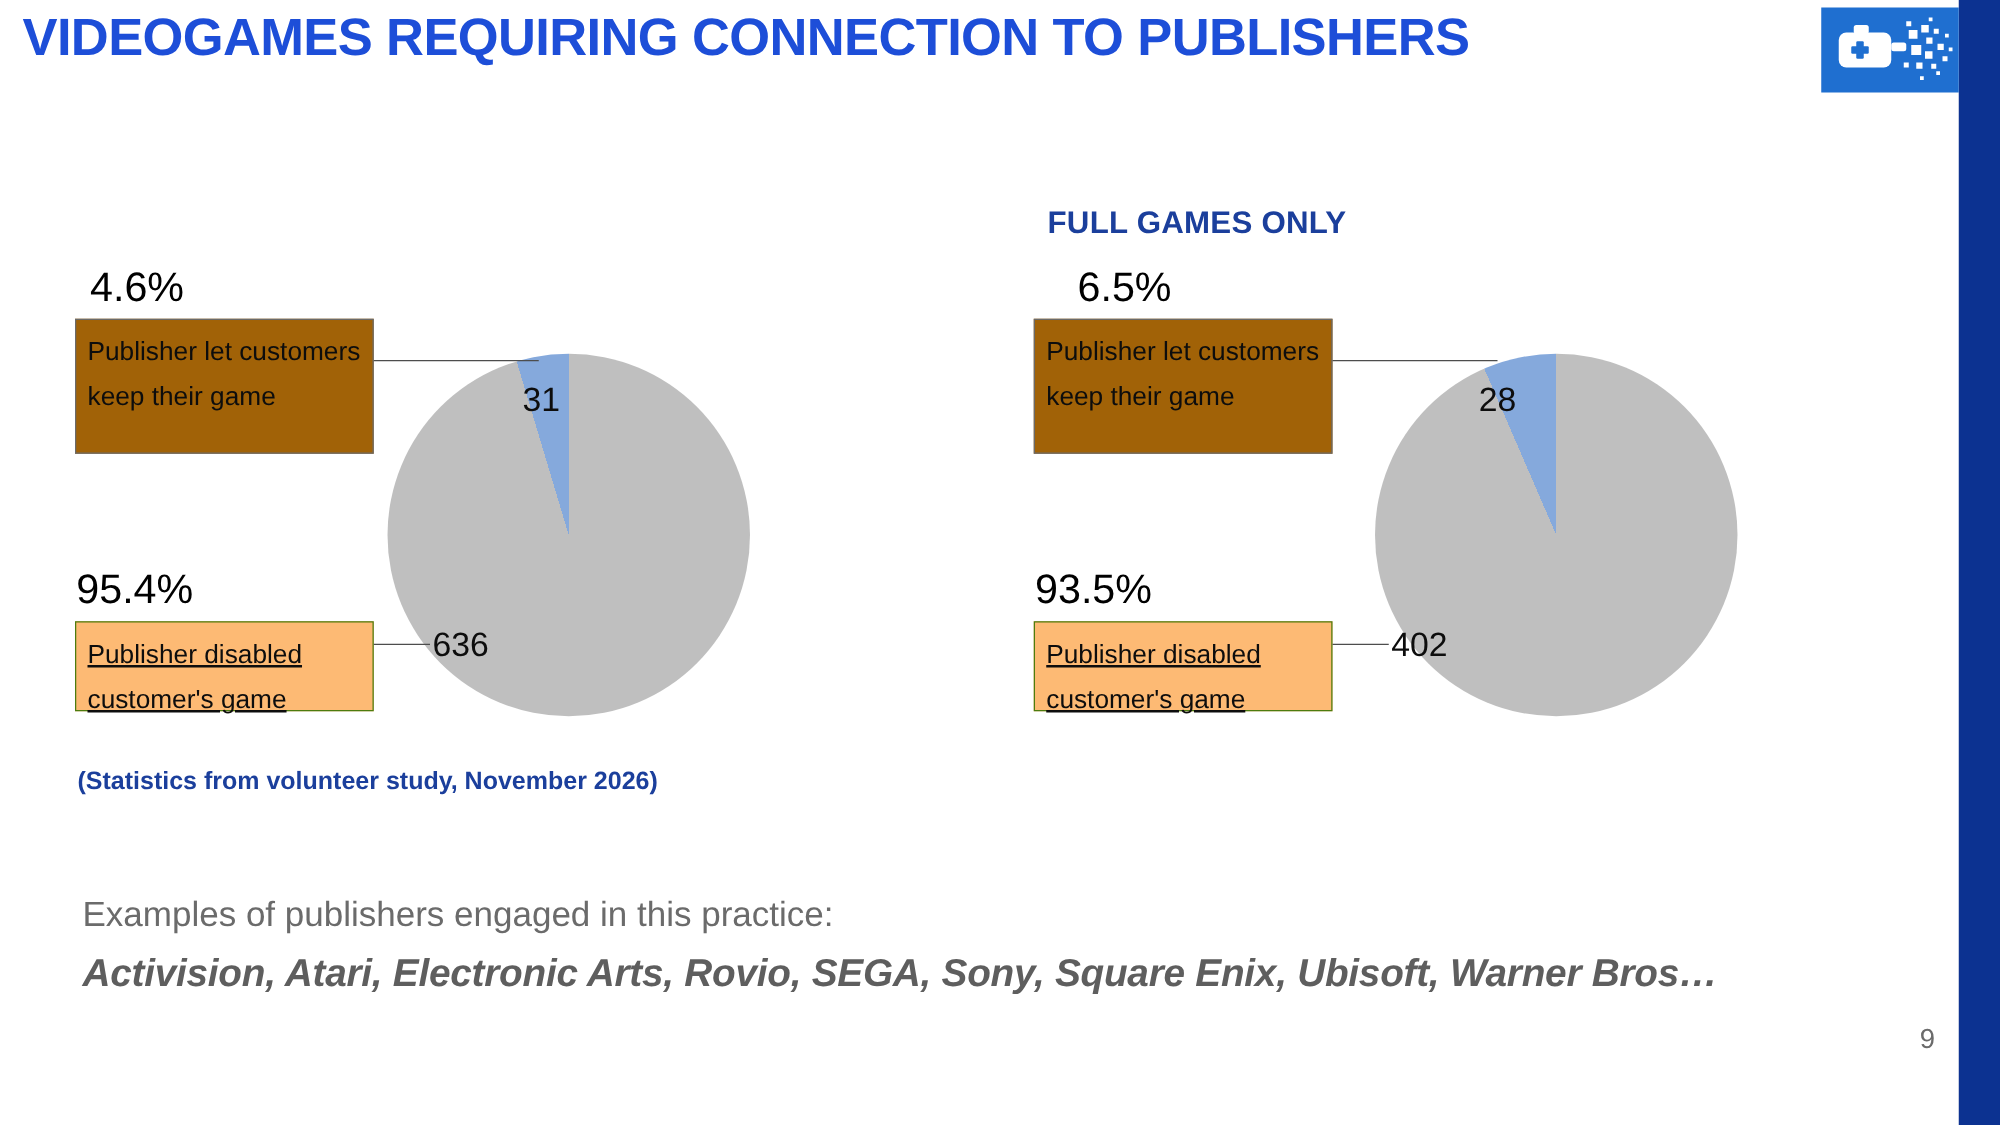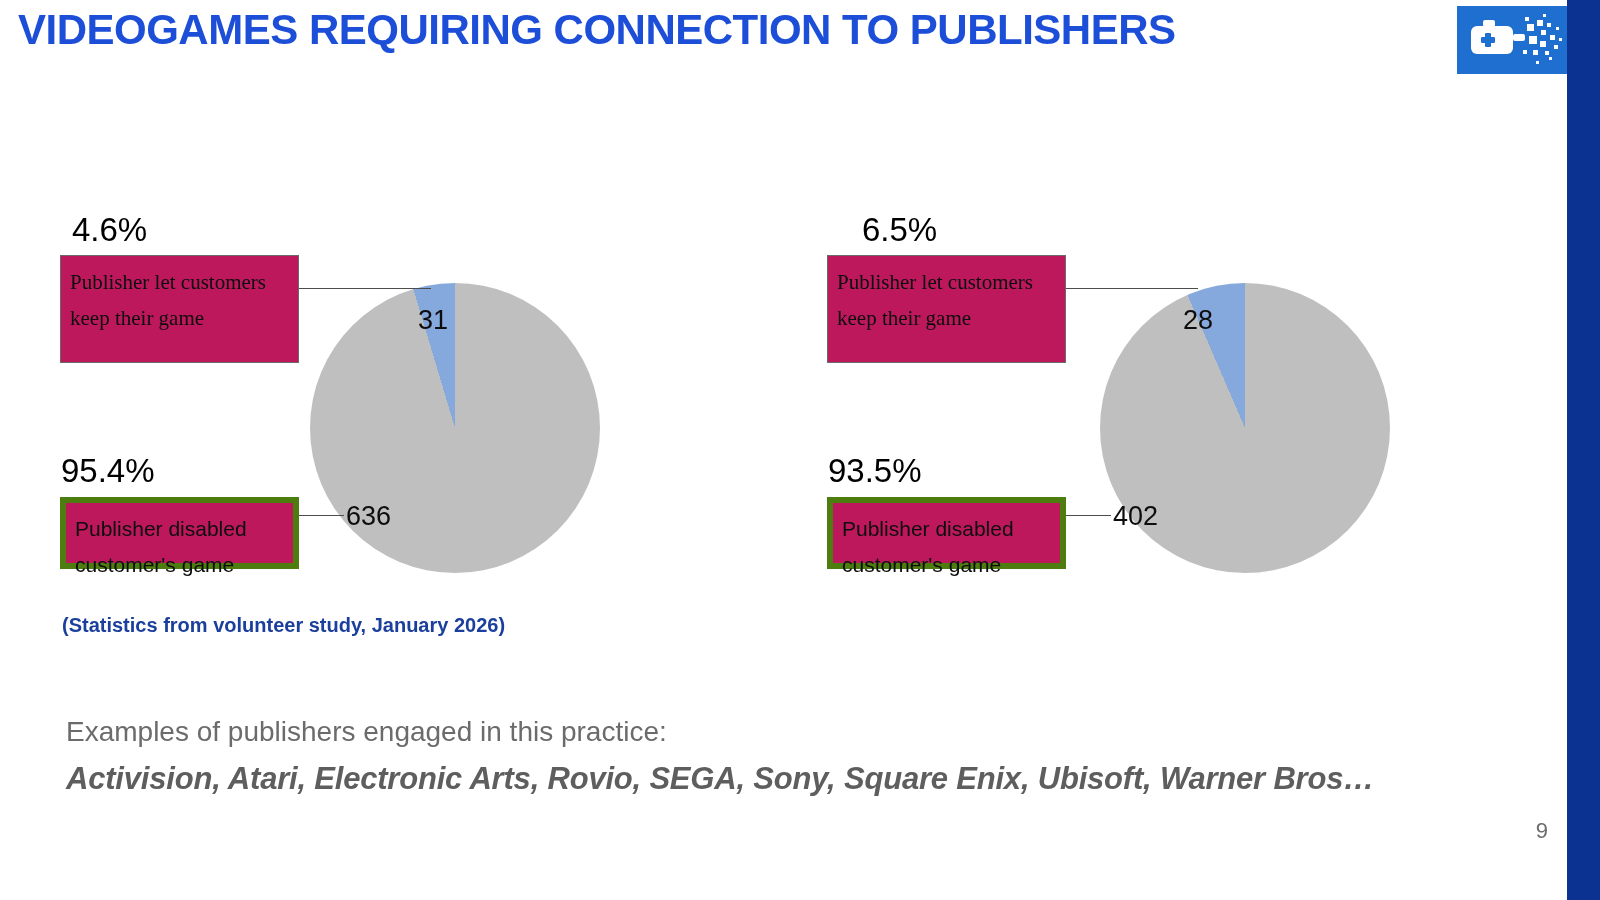--- a/index.html
+++ b/index.html
@@ -73,27 +73,27 @@
 
   .callout {
     position: absolute;
     box-sizing: border-box;
     padding: 8px 9px 6px 9px;
     font-size: 21px;
     line-height: 1.72;
     color: #0d0d0d;
   }
   .callout-blue {
-    background: #be185d;
+    background: #a16207;
     border: 1px solid #6a6a6a;
-    font-family: Liberation Serif, serif;
   }
   .callout-gray {
-    background: #be185d;
-    border: 6px solid #4d7c0f;
+    background: #fdba74;
+    border: 1px solid #4d7c0f;
+    text-decoration: underline;
   }
 
   .leader-line {
     position: absolute;
     height: 0;
     border-top: 1.5px solid #4d4d4d;
   }
 
   .pie {
     position: absolute;
@@ -199,25 +199,26 @@
   <div class="pct" style="left:72px; top:211px;">4.6%</div>
   <div class="callout callout-blue" style="left:60px; top:255px; width:239px; height:108px;">Publisher let customers keep their game</div>
   <div class="leader-line" style="left:299px; top:288px; width:132px;"></div>
   <div class="slice-label" style="left:418px; top:285px;">31</div>
 
   <div class="pct" style="left:61px; top:452px;">95.4%</div>
   <div class="callout callout-gray" style="left:60px; top:497px; width:239px; height:72px;">Publisher disabled customer's game</div>
   <div class="leader-line" style="left:299px; top:515px; width:45px;"></div>
   <div class="slice-label" style="left:346px; top:481px;">636</div>
 
-  <div class="footnote" style="left:62px; top:614px;">(Statistics from volunteer study, January 2026)</div>
+  <div class="footnote" style="left:62px; top:614px;">(Statistics from volunteer study, November 2026)</div>
 </div>
 
 <div class="panel panel-right">
 
+  <div class="panel-heading" style="left:58px; top:164px;">FULL GAMES ONLY</div>
 
   <div class="pie" style="left:320px; top:283px; width:290px; height:290px;
               background: conic-gradient(from -23.4deg, #85a9dc 0deg 23.4deg, #bfbfbf 23.4deg 360deg);"></div>
 
   <div class="pct" style="left:62px; top:211px;margin-left:20px;">6.5%</div>
   <div class="callout callout-blue" style="left:47px; top:255px; width:239px; height:108px;">Publisher let customers keep their game</div>
   <div class="leader-line" style="left:286px; top:288px; width:132px;"></div>
   <div class="slice-label" style="left:403px; top:285px;">28</div>
 
   <div class="pct" style="left:48px; top:452px;">93.5%</div>

